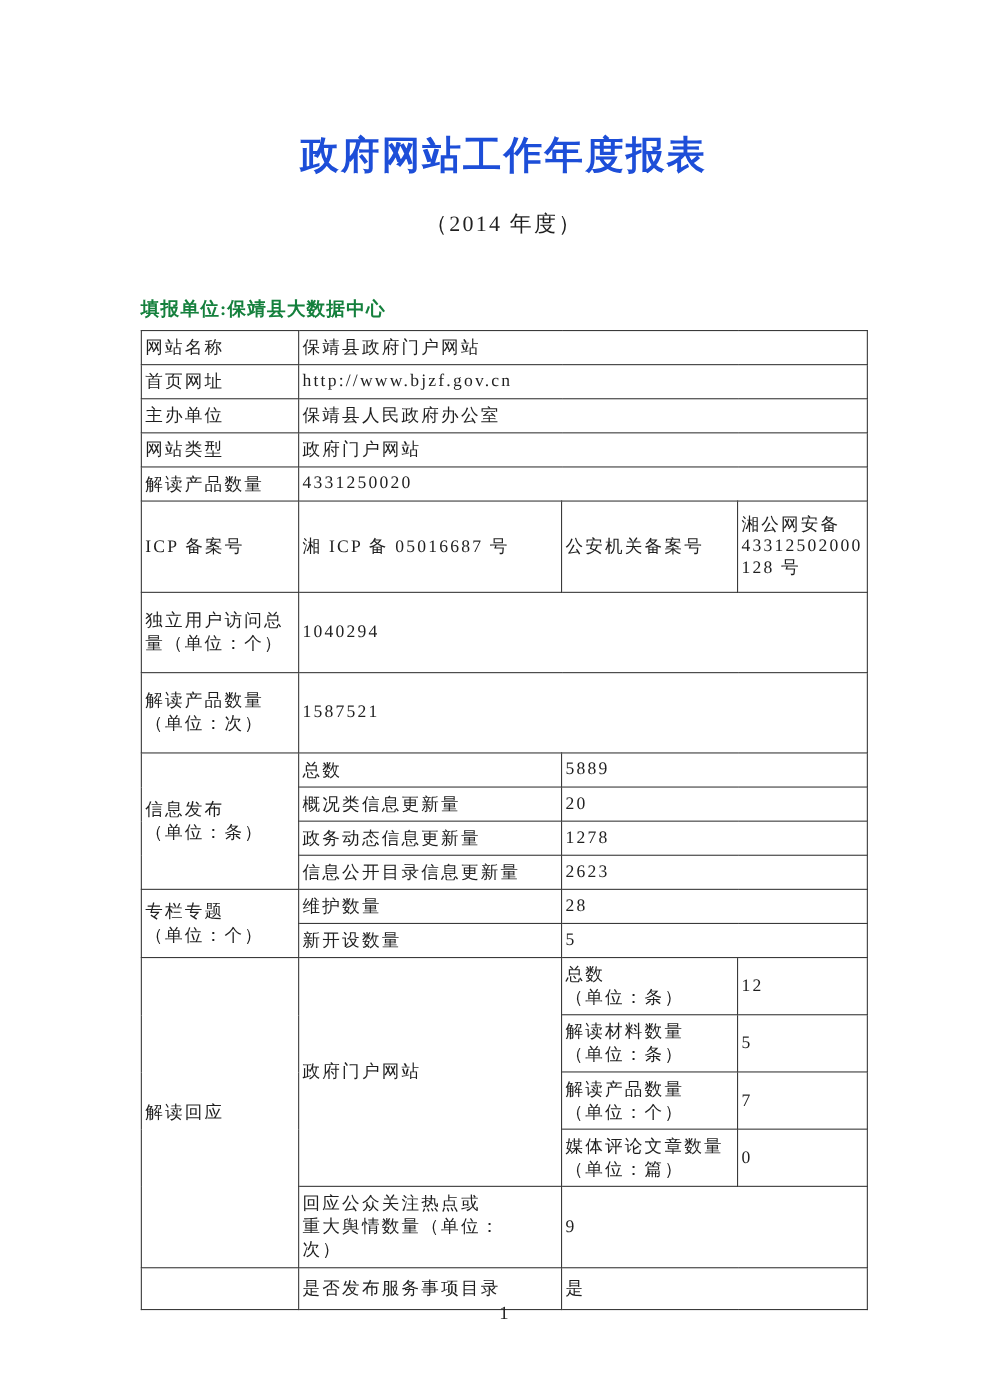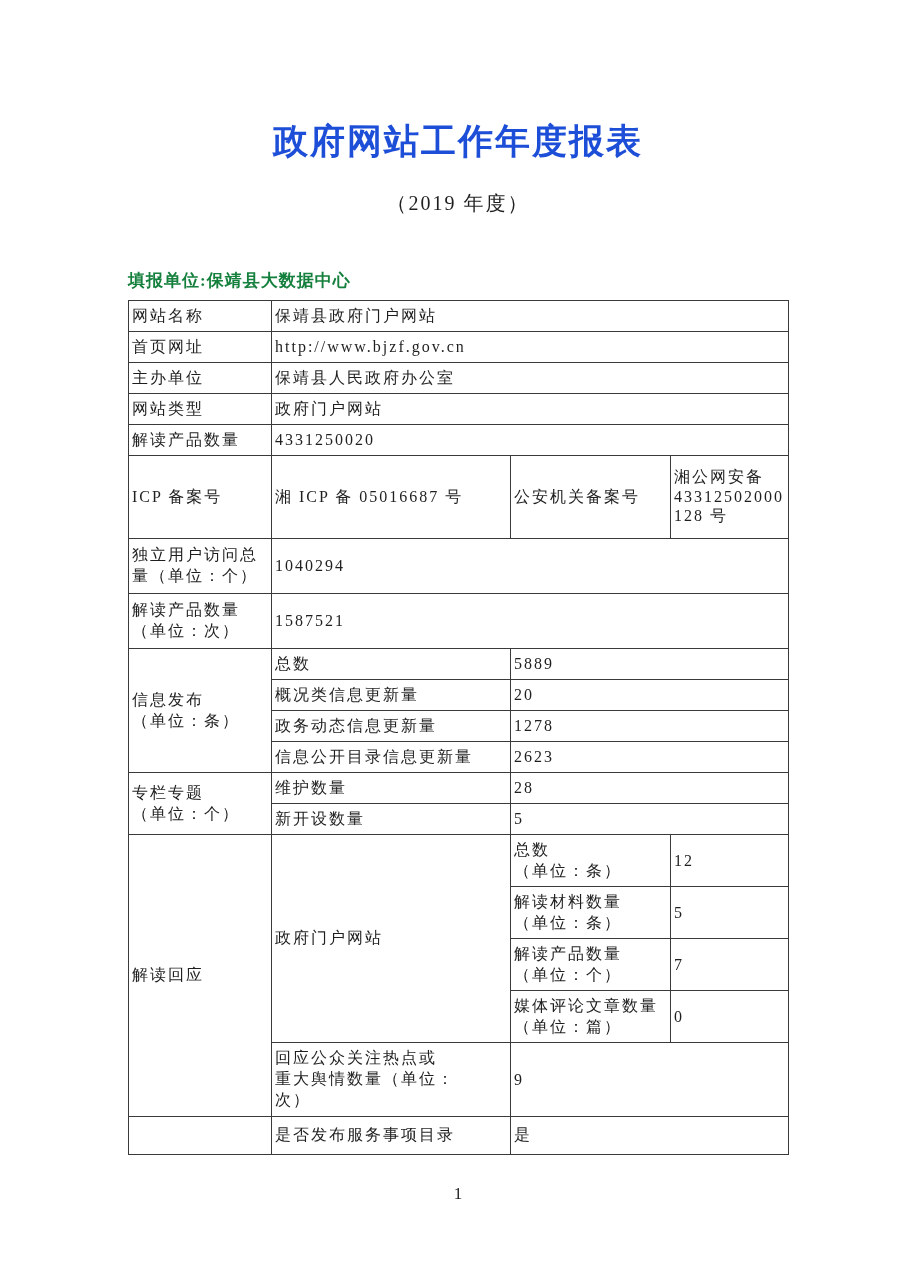--- a/index.html
+++ b/index.html
@@ -51,39 +51,39 @@
     letter-spacing:2px;
     white-space:pre-line;
     padding:1px 3px;
     color:#1f1f1f;
     overflow:hidden;
   }
   td.url-cell{letter-spacing:2.5px;}
 
   .h31{height:31px}
   .h83{height:83px}
-  .h55{height:55px}
+  .h55{height:73px}
   .h52{height:52px}
   .h74{height:74px}
   .h38{height:38px}
 
   .page-number{
     position:absolute;top:1184px;left:128px;width:660px;
     text-align:center;
     font-size:17px;
     color:#1f1f1f;
   }
 </style>
 </head>
 <body>
 
 <div class="page">
 
   <div class="doc-title">政府网站工作年度报表</div>
-  <div class="doc-subtitle">（2019 年度）</div>
+  <div class="doc-subtitle">（2014 年度）</div>
   <div class="reporting-unit">填报单位:保靖县大数据中心</div>
 
   <table class="report">
     <colgroup>
       <col style="width:143px">
       <col style="width:239px">
       <col style="width:160px">
       <col style="width:118px">
     </colgroup>
 

